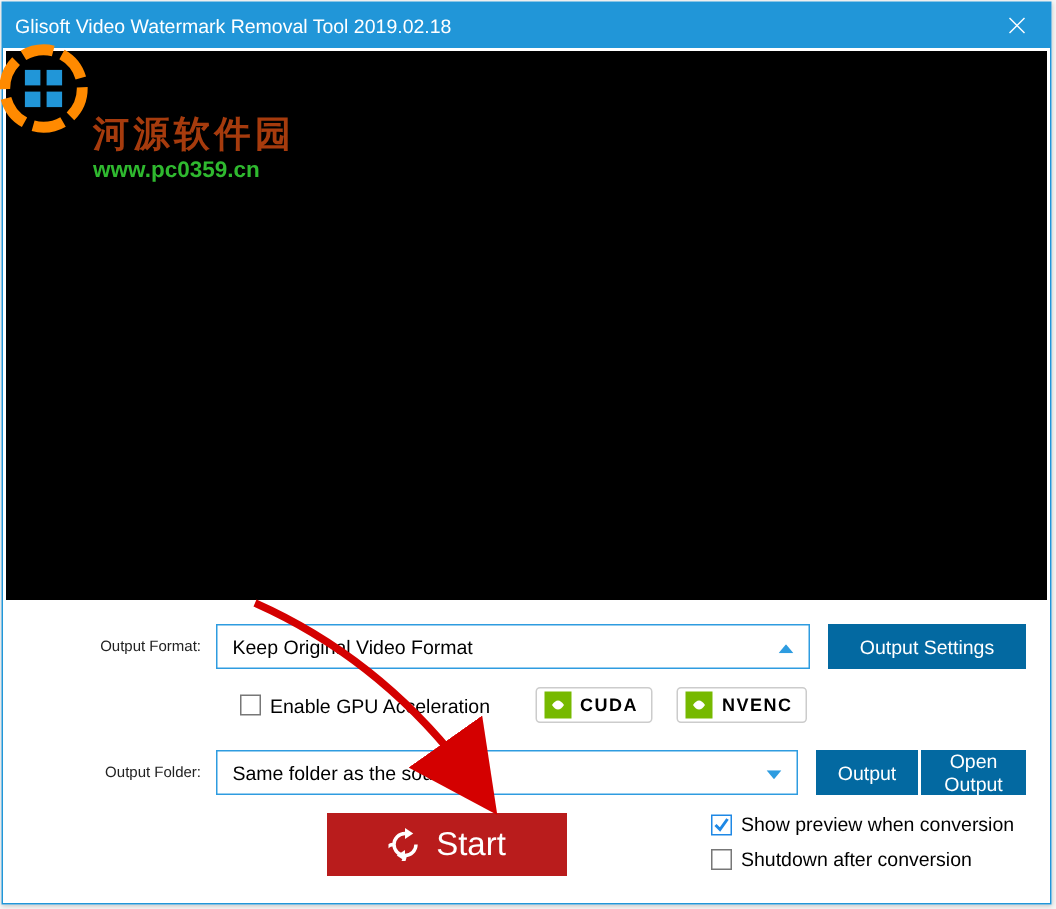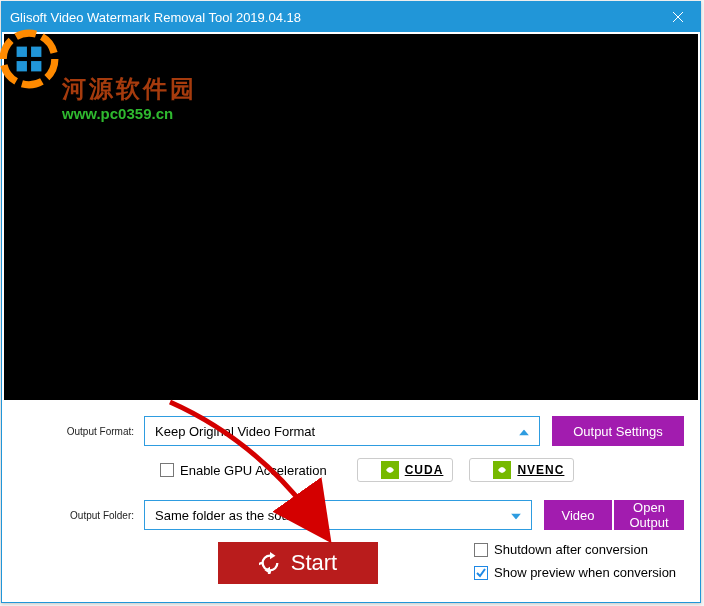--- a/index.html
+++ b/index.html
@@ -13,46 +13,46 @@
 .watermark-logo { position: absolute; left: -6px; top: -6px; width: 62px; height: 62px; }
 .watermark-text { position: absolute; left: 58px; top: 0px; }
 .watermark-text .cn { color: #a63b0d; font-size: 24px; font-weight: 700; letter-spacing: 3px; font-family: SimHei, "Microsoft YaHei", sans-serif; margin-top: 39px; }
 .watermark-text .url { color: #2fb92f; font-size: 15px; font-weight: 700; }
 .controls { padding: 14px 16px 14px 16px; }
 .row { display: flex; align-items: center; margin-bottom: 12px; }
 .label { width: 126px; text-align: right; padding-right: 10px; font-size: 10px; color: #222; }
 .combo { flex: 1; height: 30px; border: 1px solid #2e9ce0; display: flex; align-items: center; padding: 0 10px; font-size: 13px; background: #fff; position: relative; cursor: pointer; }
 .combo .caret { position: absolute; right: 10px; top: 50%; transform: translateY(-50%); }
 .caret svg { fill: #2e9ce0; }
-.btn { height: 30px; background: #a21caf; color: #fff; border: none; font-size: 13px; cursor: pointer; display: inline-flex; align-items: center; justify-content: center; }
+.btn { height: 30px; background: #0369a1; color: #fff; border: none; font-size: 13px; cursor: pointer; display: inline-flex; align-items: center; justify-content: center; }
 .btn-settings { width: 132px; margin-left: 12px; }
 .btn-browse { width: 68px; margin-left: 12px; }
 .btn-open { width: 70px; margin-left: 2px; }
 .gpu-row { display: flex; align-items: center; margin: 0 0 18px 142px; }
 .check { display: inline-flex; align-items: center; font-size: 13px; cursor: pointer; }
 .check .box { width: 14px; height: 14px; border: 1px solid #777; margin-right: 6px; background: #fff; display: inline-flex; align-items: center; justify-content: center; }
 .check.checked .box { border-color: #1e88e5; }
 .check.checked .box svg { stroke: #1e88e5; stroke-width: 2; }
-.gpu-badge { display: inline-flex; align-items: center; height: 24px; border: 1px solid #ccc; border-radius: 3px; padding: 0 9px 0 23px; margin-left: 30px; font-size: 12px; font-weight: 700; letter-spacing: 1px; background: #fff; text-decoration: underline; }
+.gpu-badge { display: inline-flex; align-items: center; height: 24px; border: 1px solid #ccc; border-radius: 3px; padding: 0 9px 0 5px; margin-left: 30px; font-size: 12px; font-weight: 700; letter-spacing: 1px; background: #fff; }
 .gpu-badge .nv { width: 18px; height: 18px; background: #76b900; margin-right: 6px; display: inline-flex; align-items: center; justify-content: center; }
 .bottom { display: flex; align-items: flex-start; margin-top: 8px; }
 .start-wrap { flex: 1; padding-left: 200px; }
 .start-btn { height: 42px; width: 160px; background: #b91c1c; color: #fff; border: none; font-size: 22px; display: inline-flex; align-items: center; justify-content: center; cursor: pointer; gap: 10px; }
 .start-btn svg { stroke: #fff; stroke-width: 2.5; fill: none; }
 .opts { width: 210px; }
 .opts .check { margin-bottom: 8px; display: flex; }
 .arrow-annot { position: absolute; pointer-events: none; z-index: 50; }
 </style>
 </head>
 <body>
 
 <div class="window">
 
   <div class="titlebar">
-    <span class="titlebar-title">Glisoft Video Watermark Removal Tool 2019.04.18</span>
+    <span class="titlebar-title">Glisoft Video Watermark Removal Tool 2019.02.18</span>
     <div class="titlebar-close">
       <svg width="12" height="12" viewBox="0 0 12 12">
           <line x1="1" y1="1" x2="11" y2="11"></line>
           <line x1="11" y1="1" x2="1" y2="11"></line>
         </svg>
     </div>
   </div>
 
   <div class="preview">
     <svg class="watermark-logo" viewBox="0 0 60 60">
@@ -109,49 +109,49 @@
     <div class="row">
       <div class="label">Output Folder:</div>
       <div class="combo">
         <span>Same folder as the source</span>
         <span class="caret">
           <svg width="10" height="6" viewBox="0 0 10 6">
               <polygon points="0,0 10,0 5,6"></polygon>
             </svg>
         </span>
       </div>
-      <button class="btn btn-browse">Video</button>
+      <button class="btn btn-browse">Output</button>
       <button class="btn btn-open">Open Output</button>
     </div>
 
     <div class="bottom">
       <div class="start-wrap">
         <button class="start-btn">
           <svg width="22" height="22" viewBox="0 0 24 24">
             <path d="M20 12 A8 8 0 1 1 12 4"></path>
             <polyline points="12,0 12,8 18,4" fill="#fff" stroke="none"></polyline>
             <path d="M4 12 A8 8 0 0 1 12 4" stroke-opacity="0"></path>
             <path d="M4 12 A8 8 0 1 0 12 20"></path>
             <polyline points="12,24 12,16 6,20" fill="#fff" stroke="none"></polyline>
           </svg>
           <span>Start</span>
         </button>
       </div>
       <div class="opts">
-        <label class="check">
-          <span class="box"></span>
-          <span>Shutdown after conversion</span>
-        </label>
         <label class="check checked">
           <span class="box">
             <svg width="10" height="10" viewBox="0 0 10 10" fill="none">
                 <polyline points="1,5 4,8 9,1"></polyline>
               </svg>
           </span>
           <span>Show preview when conversion</span>
+        </label>
+        <label class="check">
+          <span class="box"></span>
+          <span>Shutdown after conversion</span>
         </label>
       </div>
     </div>
 
   </div>
 </div>
 
 <svg class="arrow-annot" style="left:150px; top:392px;" width="220" height="160" viewBox="0 0 220 160">
   <defs>
     <marker id="ah" markerWidth="12" markerHeight="12" refX="8" refY="6" orient="auto">

